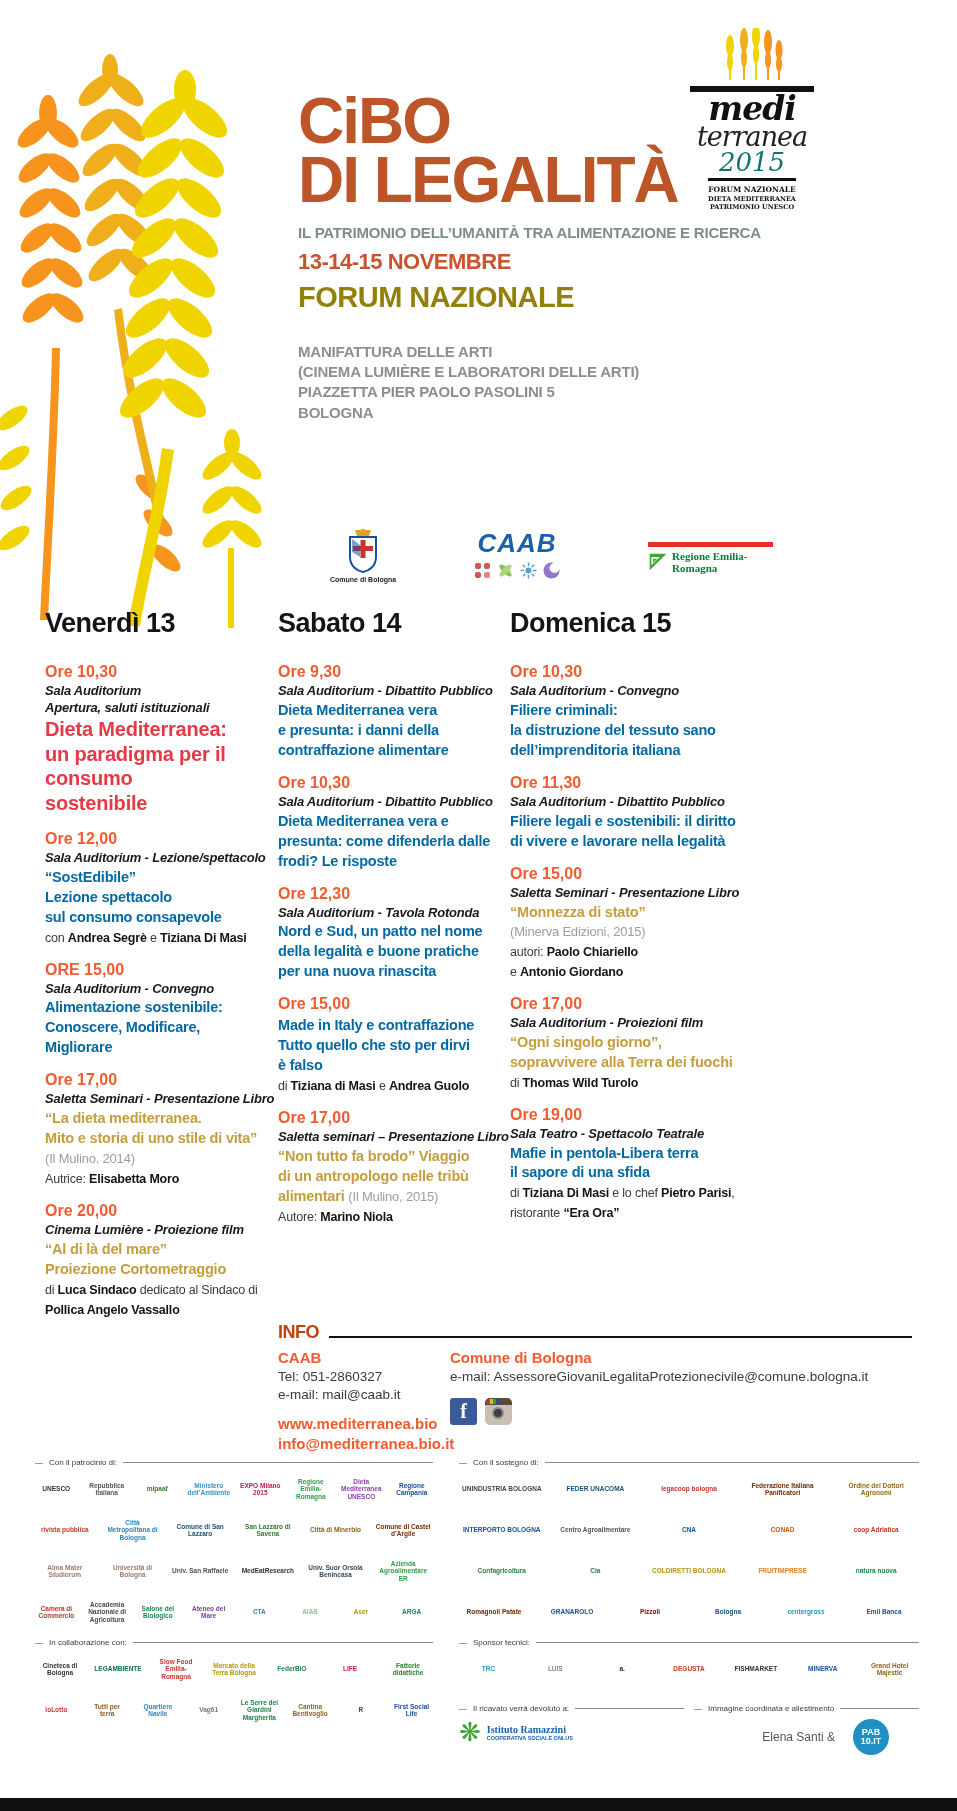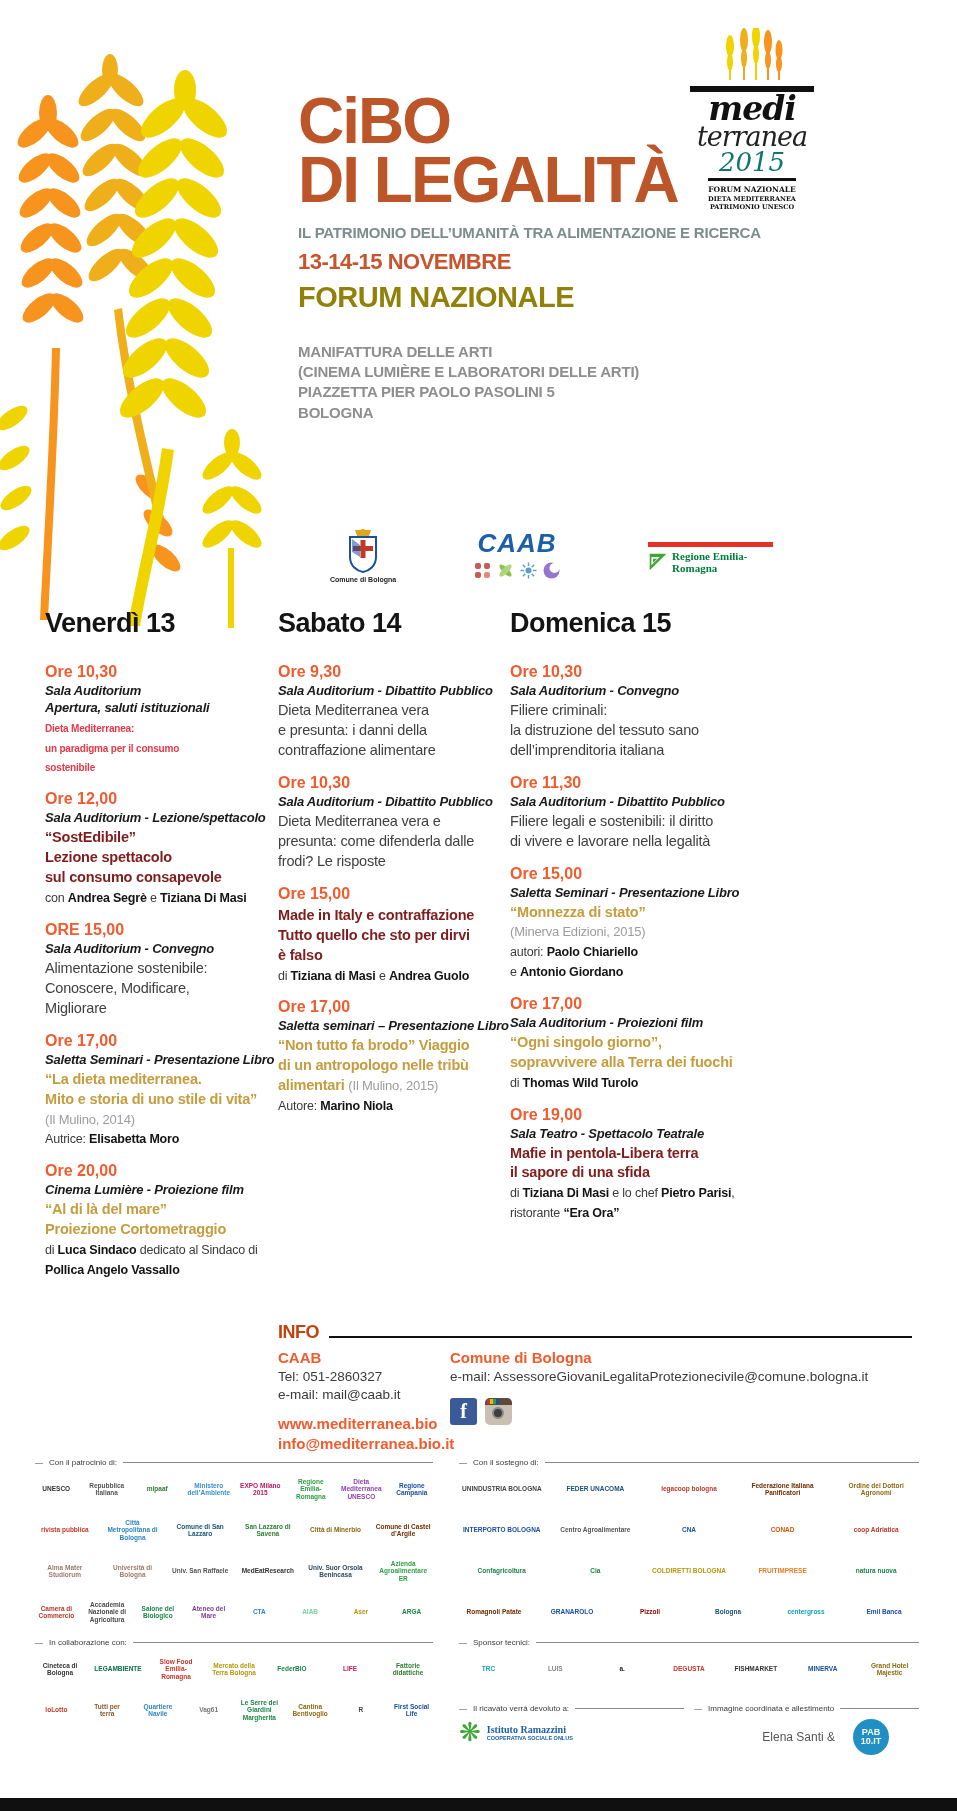--- a/index.html
+++ b/index.html
@@ -37,24 +37,24 @@
   
   .sched{display:flex;}
   .day-col1{width:233px;}
   .day-col2{width:232px;}
   .day-col3{width:255px;}
   .day-title{font-size:27px;font-weight:bold;color:#141414;letter-spacing:-0.5px;margin-bottom:24px;}
   .event{margin-bottom:14px;}
   .ev-time{font-size:16px;font-weight:bold;color:#F15B2D;margin-bottom:2px;}
   .ev-venue{font-size:13px;font-weight:bold;font-style:italic;color:#1a1a1a;line-height:1.3;letter-spacing:-0.2px;}
   .ev-line{line-height:1.24;letter-spacing:-0.2px;}
-  .s-red{color:#E63946;font-weight:bold;font-size:10px;}
-  .s-orange{color:#404040;font-weight:normal;font-size:14.5px;}
+  .s-red{color:#E63946;font-weight:bold;font-size:20px;}
+  .s-orange{color:#0369a1;font-weight:bold;font-size:14.5px;}
   .s-gold{color:#C59D3E;font-weight:bold;font-size:14.5px;}
-  .s-gray{color:#7f1d1d;font-weight:bold;font-size:14.5px;}
+  .s-gray{color:#0369a1;font-weight:bold;font-size:14.5px;}
   .s-graylight{color:#9D9D9D;font-weight:normal;font-size:13px;}
   .s-plain{color:#3a3a3a;font-weight:normal;font-size:12.5px;}
   .s-bold{color:#141414;font-weight:bold;font-size:12.5px;}
 
   
   .info-head{display:flex;align-items:flex-end;gap:10px;}
   .info-title{font-size:18px;font-weight:bold;color:#c2410c;letter-spacing:-0.5px;}
   .info-rule{flex:1;border-bottom:2px solid #111;margin-bottom:5px;}
   .info-cols{display:flex;margin-top:6px;}
   .info-colL{width:172px;}
@@ -330,20 +330,27 @@
         <div class="ev-line"><span class="s-orange">contraffazione alimentare</span></div>
       </div>
       <div class="event">
         <div class="ev-time">Ore  10,30</div>
         <div class="ev-venue">Sala Auditorium - Dibattito Pubblico</div>
         <div class="ev-line"><span class="s-orange">Dieta Mediterranea vera e</span></div>
         <div class="ev-line"><span class="s-orange">presunta: come difenderla dalle</span></div>
         <div class="ev-line"><span class="s-orange">frodi? Le risposte</span></div>
       </div>
       <div class="event">
+        <div class="ev-time">Ore 12,30</div>
+        <div class="ev-venue">Sala Auditorium - Tavola Rotonda</div>
+        <div class="ev-line"><span class="s-orange">Nord e Sud, un patto nel nome</span></div>
+        <div class="ev-line"><span class="s-orange">della legalità e buone pratiche</span></div>
+        <div class="ev-line"><span class="s-orange">per una nuova rinascita</span></div>
+      </div>
+      <div class="event">
         <div class="ev-time">Ore 15,00</div>
         <div class="ev-line"><span class="s-gray">Made in Italy e contraffazione</span></div>
         <div class="ev-line"><span class="s-gray">Tutto quello che sto per dirvi</span></div>
         <div class="ev-line"><span class="s-gray">è falso</span></div>
         <div class="ev-line"><span class="s-plain">di </span><span class="s-bold">Tiziana di Masi</span><span class="s-plain"> e </span><span class="s-bold">Andrea Guolo</span></div>
       </div>
       <div class="event">
         <div class="ev-time">Ore 17,00</div>
         <div class="ev-venue">Saletta seminari – Presentazione Libro</div>
         <div class="ev-line"><span class="s-gold">“Non tutto fa brodo” Viaggio</span></div>

